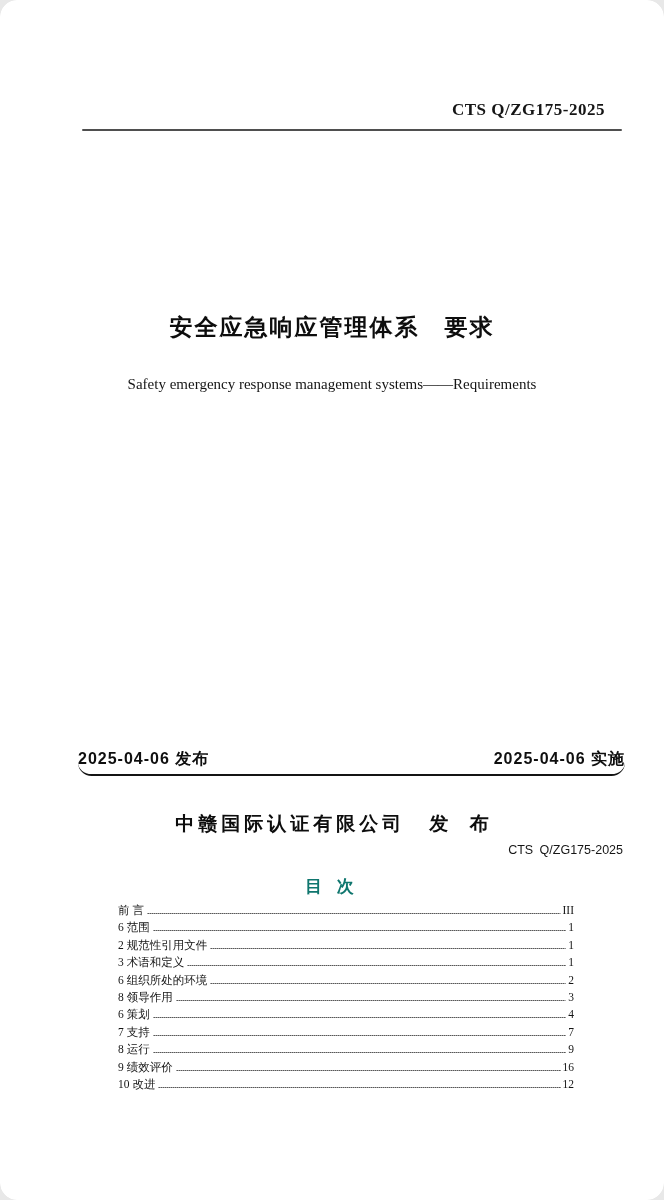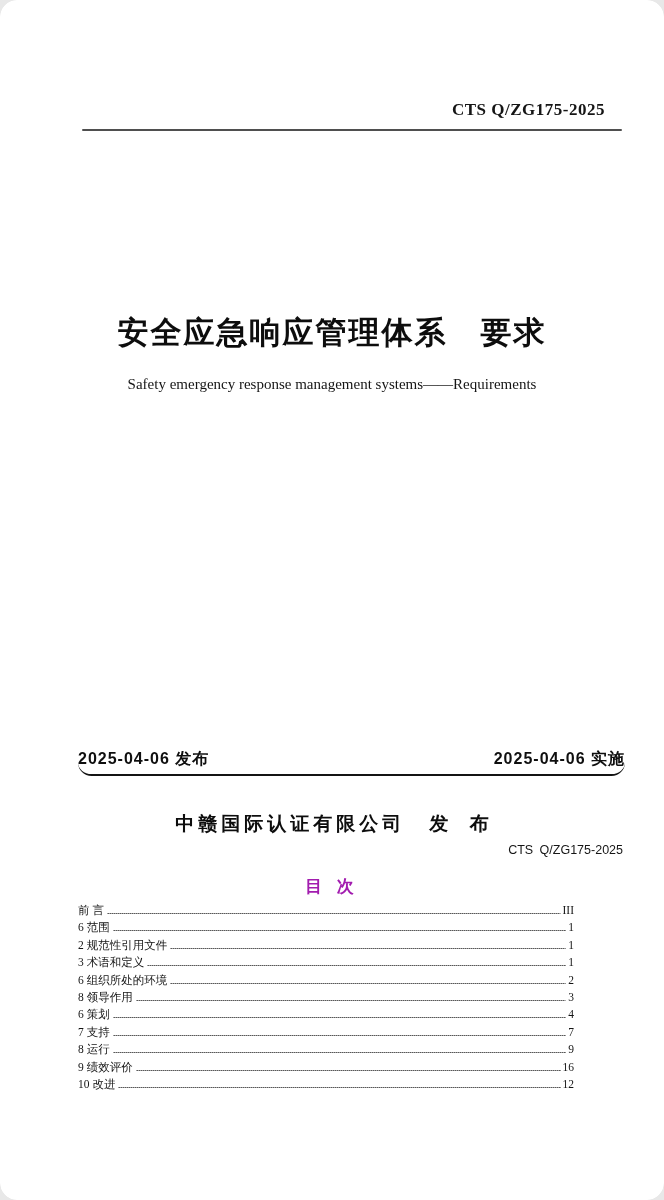--- a/index.html
+++ b/index.html
@@ -35,21 +35,21 @@
     height: 2px;
     background: #4f4f4f;
   }
   .doc-title {
     position: absolute;
     top: 312px;
     left: 0;
     width: 100%;
     text-align: center;
     font-family: "Liberation Sans", sans-serif;
-    font-size: 31px;
+    font-size: 23px;
     font-weight: bold;
     letter-spacing: 2px;
     color: #0d0d0d;
   }
   .doc-subtitle {
     position: absolute;
     top: 376px;
     left: 0;
     width: 100%;
     text-align: center;
@@ -104,36 +104,37 @@
   .toc-title {
     position: absolute;
     top: 875px;
     left: 0;
     width: 100%;
     text-align: center;
     font-family: "Liberation Sans", sans-serif;
     font-size: 17px;
     font-weight: bold;
     letter-spacing: 5px;
-    color: #a21caf;
+    color: #0f766e;
   }
   .toc {
     position: absolute;
     top: 903px;
     left: 78px;
     width: 496px;
   }
   .toc-row {
     display: flex;
     align-items: baseline;
     height: 17.4px;
     font-family: "Liberation Serif", serif;
     font-size: 11.5px;
     color: #141414;
     white-space: nowrap;
+    margin-left: 40px;
   }
   .toc-label { flex: 0 0 auto; }
   .toc-leader {
     flex: 1 1 auto;
     border-bottom: 1.5px dotted #4a4a4a;
     margin: 0 2px 2px 3px;
     min-width: 10px;
   }
   .toc-page { flex: 0 0 auto; text-align: center; }
 </style>

